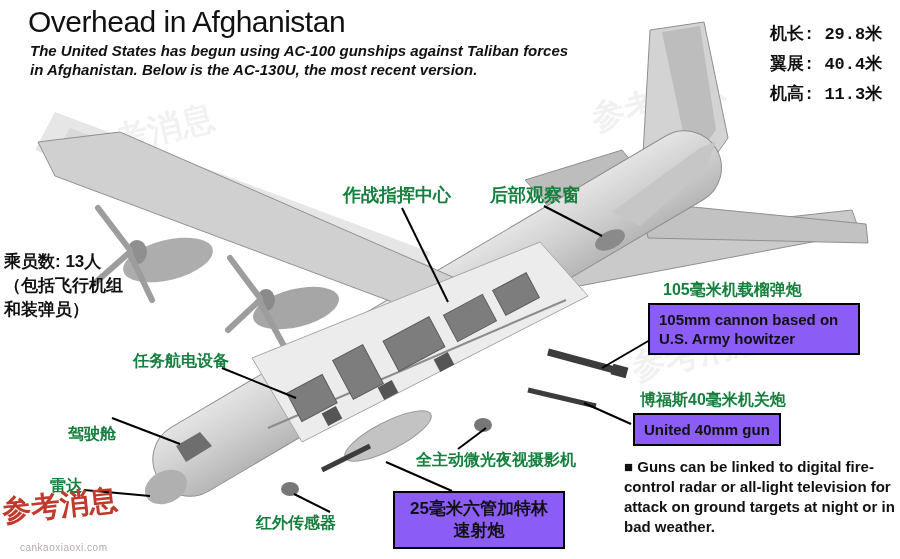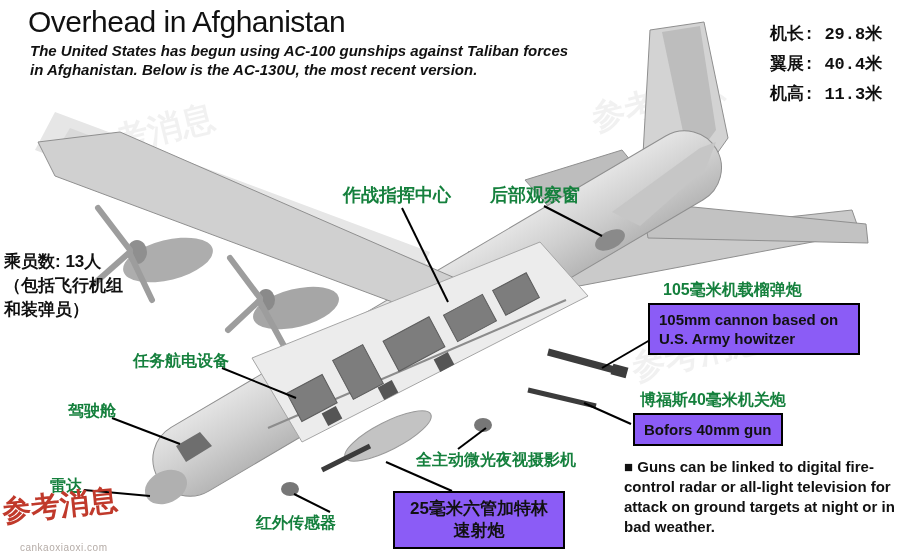--- a/index.html
+++ b/index.html
@@ -174,24 +174,24 @@
     <div>和装弹员）</div>
   </div>
 
   <div class="lbl big" style="left:343px; top:183px;">作战指挥中心</div>
   <div class="lbl big" style="left:490px; top:183px;">后部观察窗</div>
 
   <div class="lbl med" style="left:663px; top:280px;">105毫米机载榴弹炮</div>
   <div class="box" style="left:648px; top:303px; width:212px;">105mm cannon based on U.S. Army howitzer</div>
 
   <div class="lbl med" style="left:640px; top:390px;">博福斯40毫米机关炮</div>
-  <div class="box" style="left:633px; top:413px; white-space:nowrap;">Bofors 40mm gun</div>
+  <div class="box" style="left:633px; top:413px; white-space:nowrap;">United 40mm gun</div>
 
   <div class="lbl med" style="left:133px; top:351px;">任务航电设备</div>
-  <div class="lbl med" style="left:68px;  top:401px;">驾驶舱</div>
+  <div class="lbl med" style="left:68px;  top:424px;">驾驶舱</div>
   <div class="lbl med" style="left:50px;  top:476px;">雷达</div>
   <div class="lbl med" style="left:256px; top:513px;">红外传感器</div>
   <div class="lbl med" style="left:416px; top:450px;">全主动微光夜视摄影机</div>
 
   <div class="box cn" style="left:393px; top:491px; width:172px;">25毫米六管加特林速射炮</div>
 
   <div class="footnote">■ Guns can be linked to digital fire-control radar or all-light television for attack on ground targets at night or in bad weather.</div>
 
   <div class="wm-brand">参考消息</div>
   <div class="wm-site">cankaoxiaoxi.com</div>

